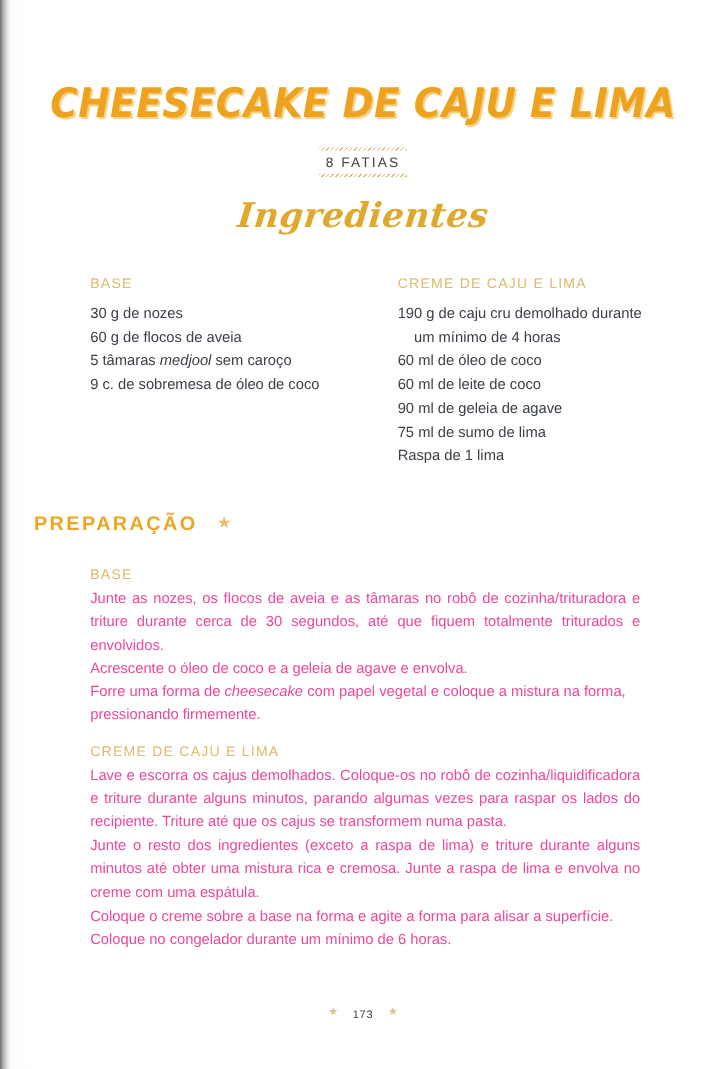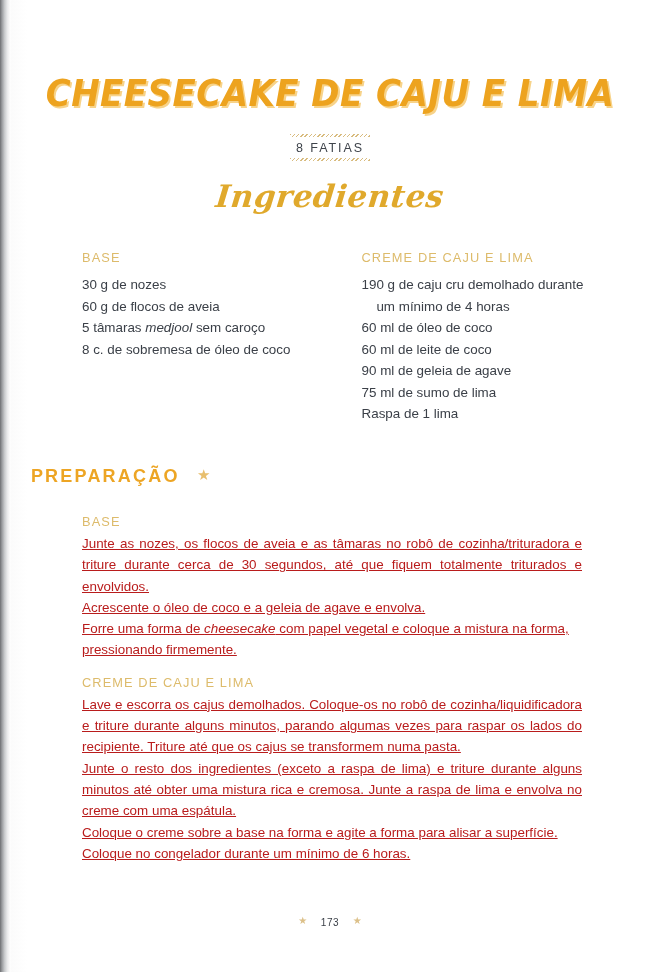--- a/index.html
+++ b/index.html
@@ -155,26 +155,25 @@
   .prep-section { margin-bottom: 14px; }
   .prep-head {
     font-size: 12.8px;
     letter-spacing: 1.1px;
     color: #ddbb6b;
     margin-bottom: 4px;
     font-family: "Liberation Sans", sans-serif;
   }
   .prep-para {
     font-size: 13.4px;
-    color: #b91c1c;
+    color: #ec4899;
     line-height: 21.3px;
     text-align: justify;
     font-family: "Liberation Sans", sans-serif;
     margin: 0;
-    text-decoration: underline;
   }
   .prep-para.nojust { text-align: left; }
   .prep-para i { font-style: italic; }
 
   
   .footer {
     position: absolute;
     left: 0; top: 912px;
     width: 660px;
     text-align: center;
@@ -210,21 +209,21 @@
   <div class="script-heading">Ingredientes</div>
 
   <div class="ing-cols">
 
     <div class="ing-col left">
       <div class="col-head">BASE</div>
       <div id="base-ing-list">
           <div class="ing-item">30 g de nozes</div>
           <div class="ing-item">60 g de flocos de aveia</div>
           <div class="ing-item">5 tâmaras <i>medjool</i> sem caroço</div>
-          <div class="ing-item">8 c. de sobremesa de óleo de coco</div>
+          <div class="ing-item">9 c. de sobremesa de óleo de coco</div>
         </div>
     </div>
 
     <div class="ing-col right">
       <div class="col-head">CREME DE CAJU E LIMA</div>
       <div id="cream-ing-list">
           <div class="ing-item">190 g de caju cru demolhado durante
     um mínimo de 4 horas</div>
           <div class="ing-item">60 ml de óleo de coco</div>
           <div class="ing-item">60 ml de leite de coco</div>

